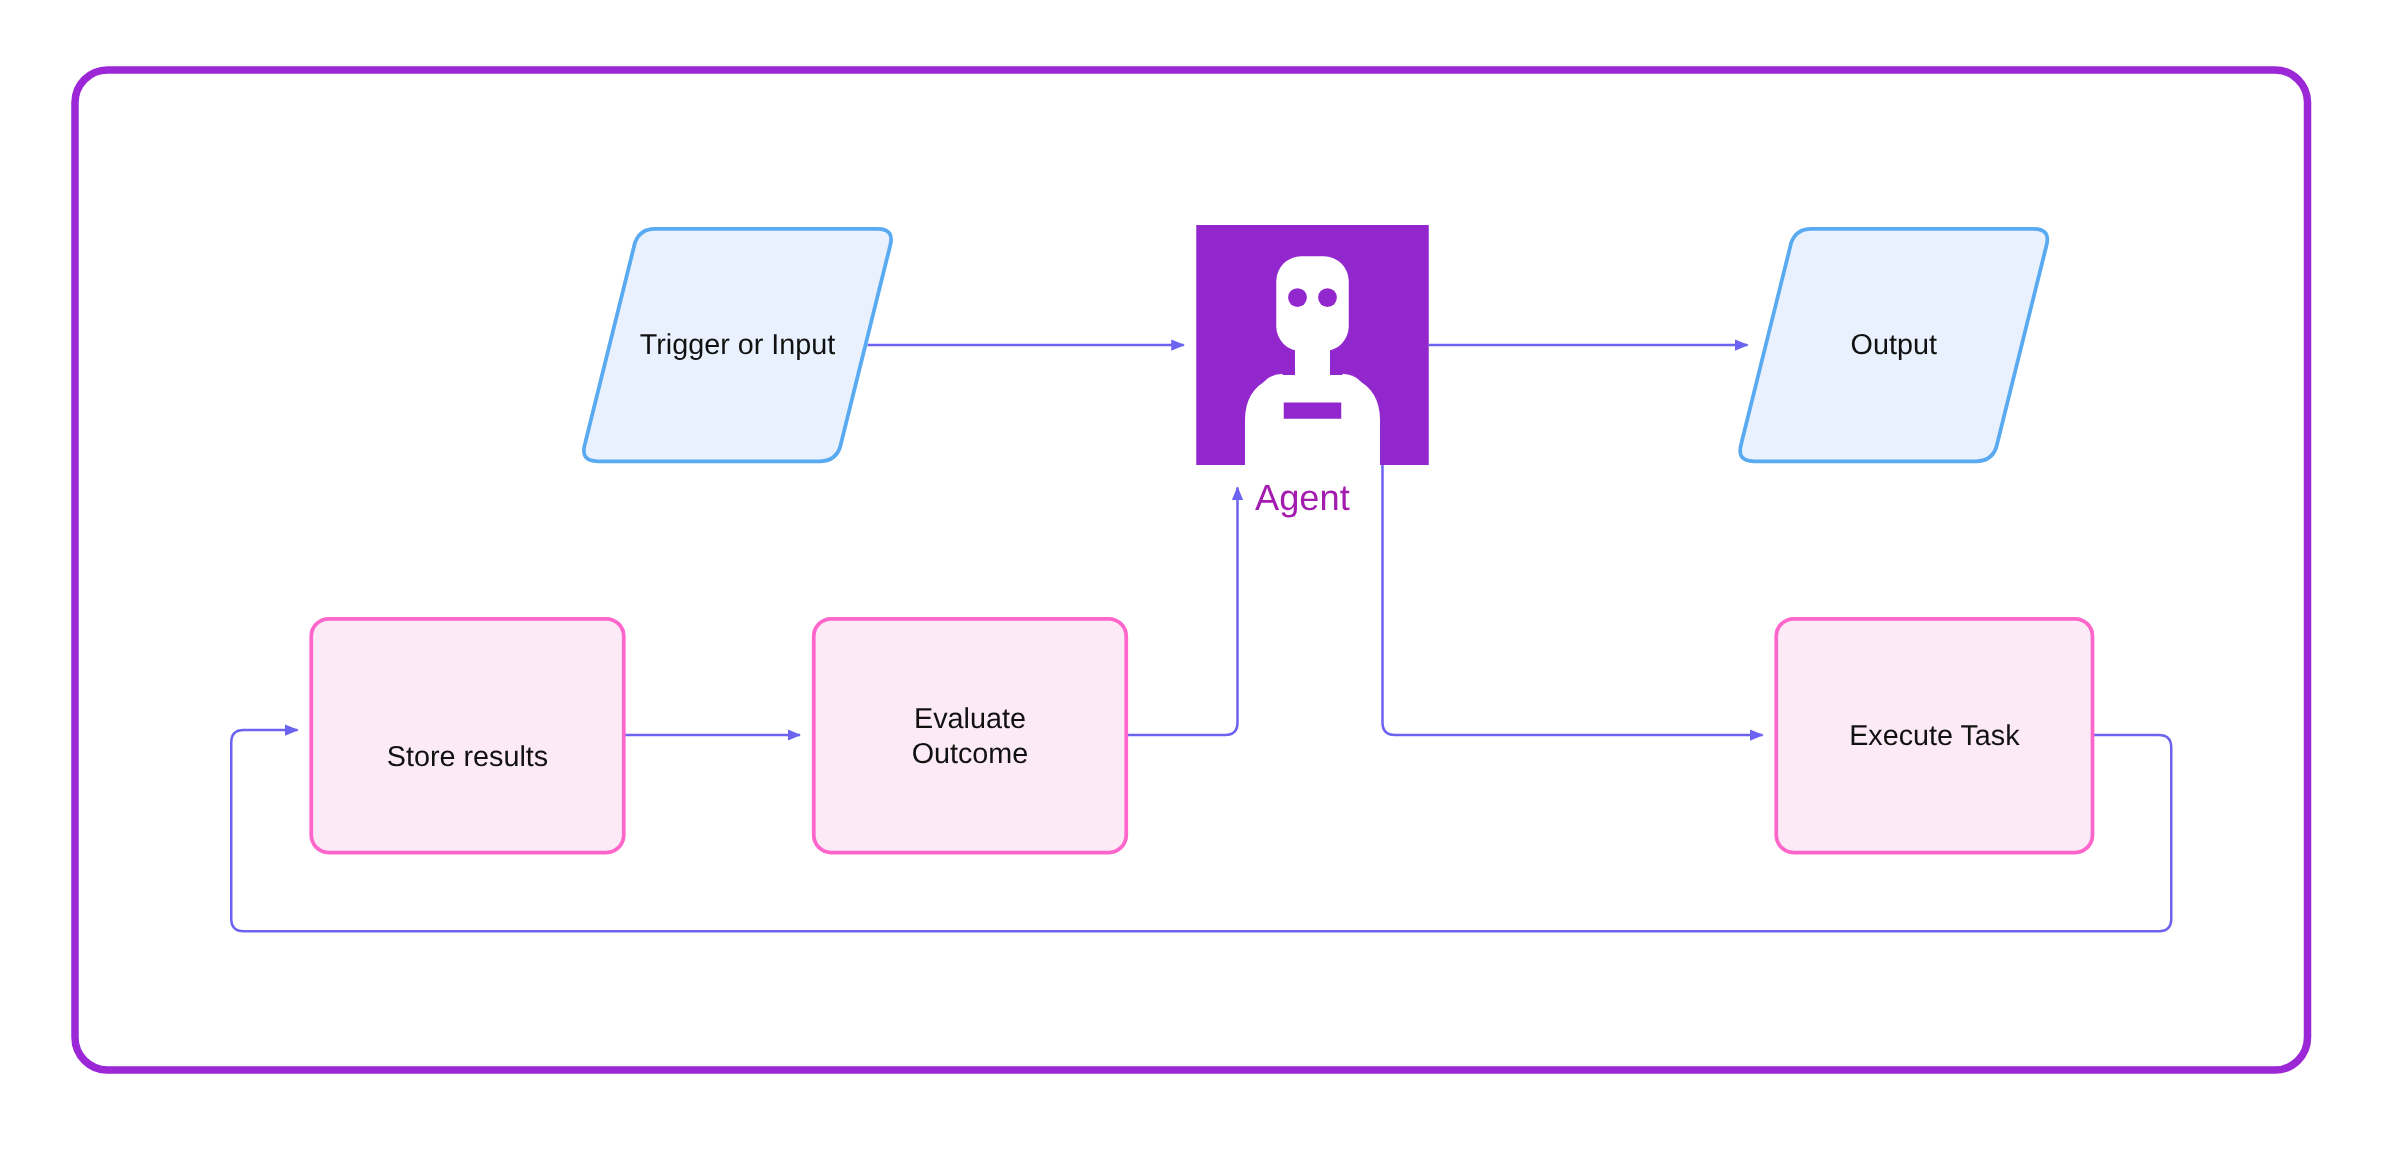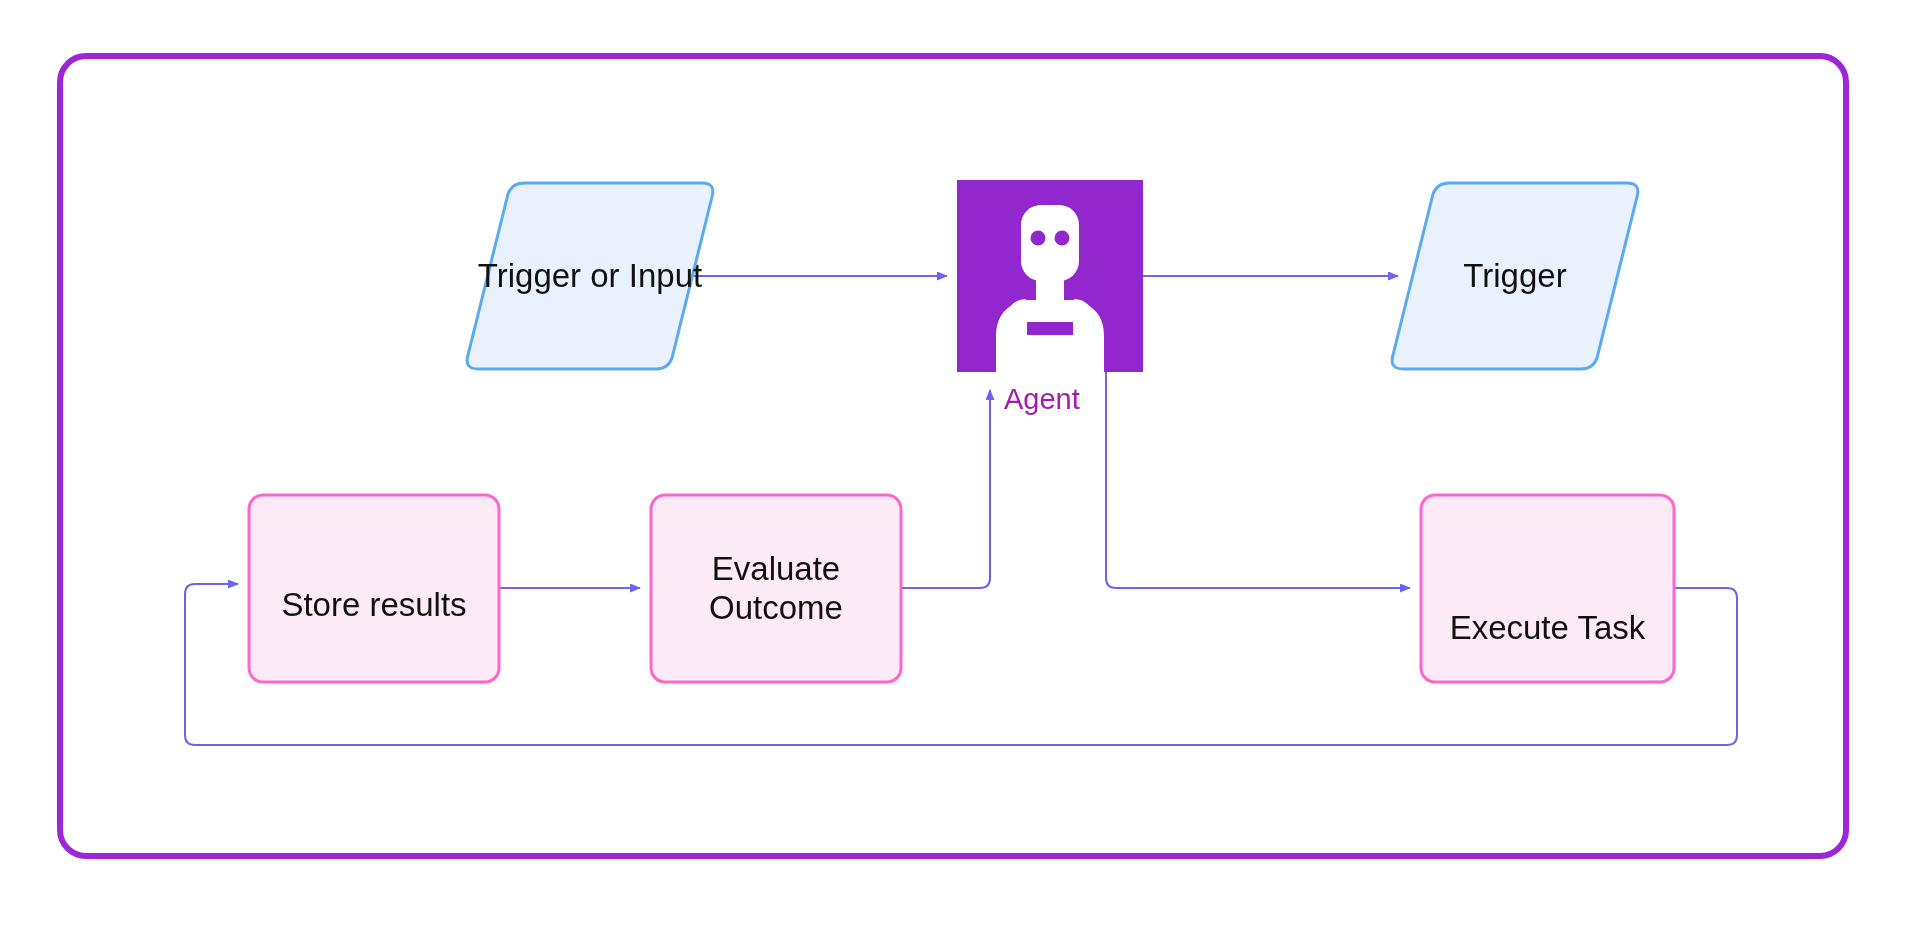--- a/index.html
+++ b/index.html
@@ -23,21 +23,21 @@
     top: 0;
   }
   .node-label {
     position: absolute;
     display: flex;
     align-items: center;
     justify-content: center;
     text-align: center;
     color: #111111;
     font-family: "Liberation Sans", sans-serif;
-    font-size: 33px;
+    font-size: 23px;
     line-height: 1.18;
     white-space: pre;
     pointer-events: none;
   }
   .agent-caption {
     position: absolute;
     color: #a21caf;
     font-family: "Liberation Sans", sans-serif;
     font-size: 29px;
     white-space: nowrap;
@@ -129,24 +129,24 @@
         <path d="M1022,300 Q1004,304 1004,328 L1004,372 L1096,372 L1096,328
                  Q1096,304 1078,300 Z" fill="#FFFFFF"></path>
 
         <rect x="1027" y="322" width="46" height="13" fill="#9227CE"></rect>
       </g>
     </g>
   </svg>
 
   <div class="node-label" style="left:465px; top:180px; width:250px; height:192px;">Trigger or Input</div>
 
-  <div class="node-label" style="left:1390px; top:180px; width:250px; height:192px;">Trigger</div>
+  <div class="node-label" style="left:1390px; top:180px; width:250px; height:192px;">Output</div>
 
   <div class="node-label" style="left:248px; top:511px; width:252px; height:189px;">Store results</div>
 
   <div class="node-label" style="left:650px; top:494px; width:252px; height:189px;">Evaluate
 Outcome</div>
 
-  <div class="node-label" style="left:1420px; top:494px; width:255px; height:189px;margin-top:40px;">Execute Task</div>
+  <div class="node-label" style="left:1420px; top:494px; width:255px; height:189px;">Execute Task</div>
 
   <div class="agent-caption" style="left:1004px; top:383px;">Agent</div>
 
 </div>
 
 </body></html>

